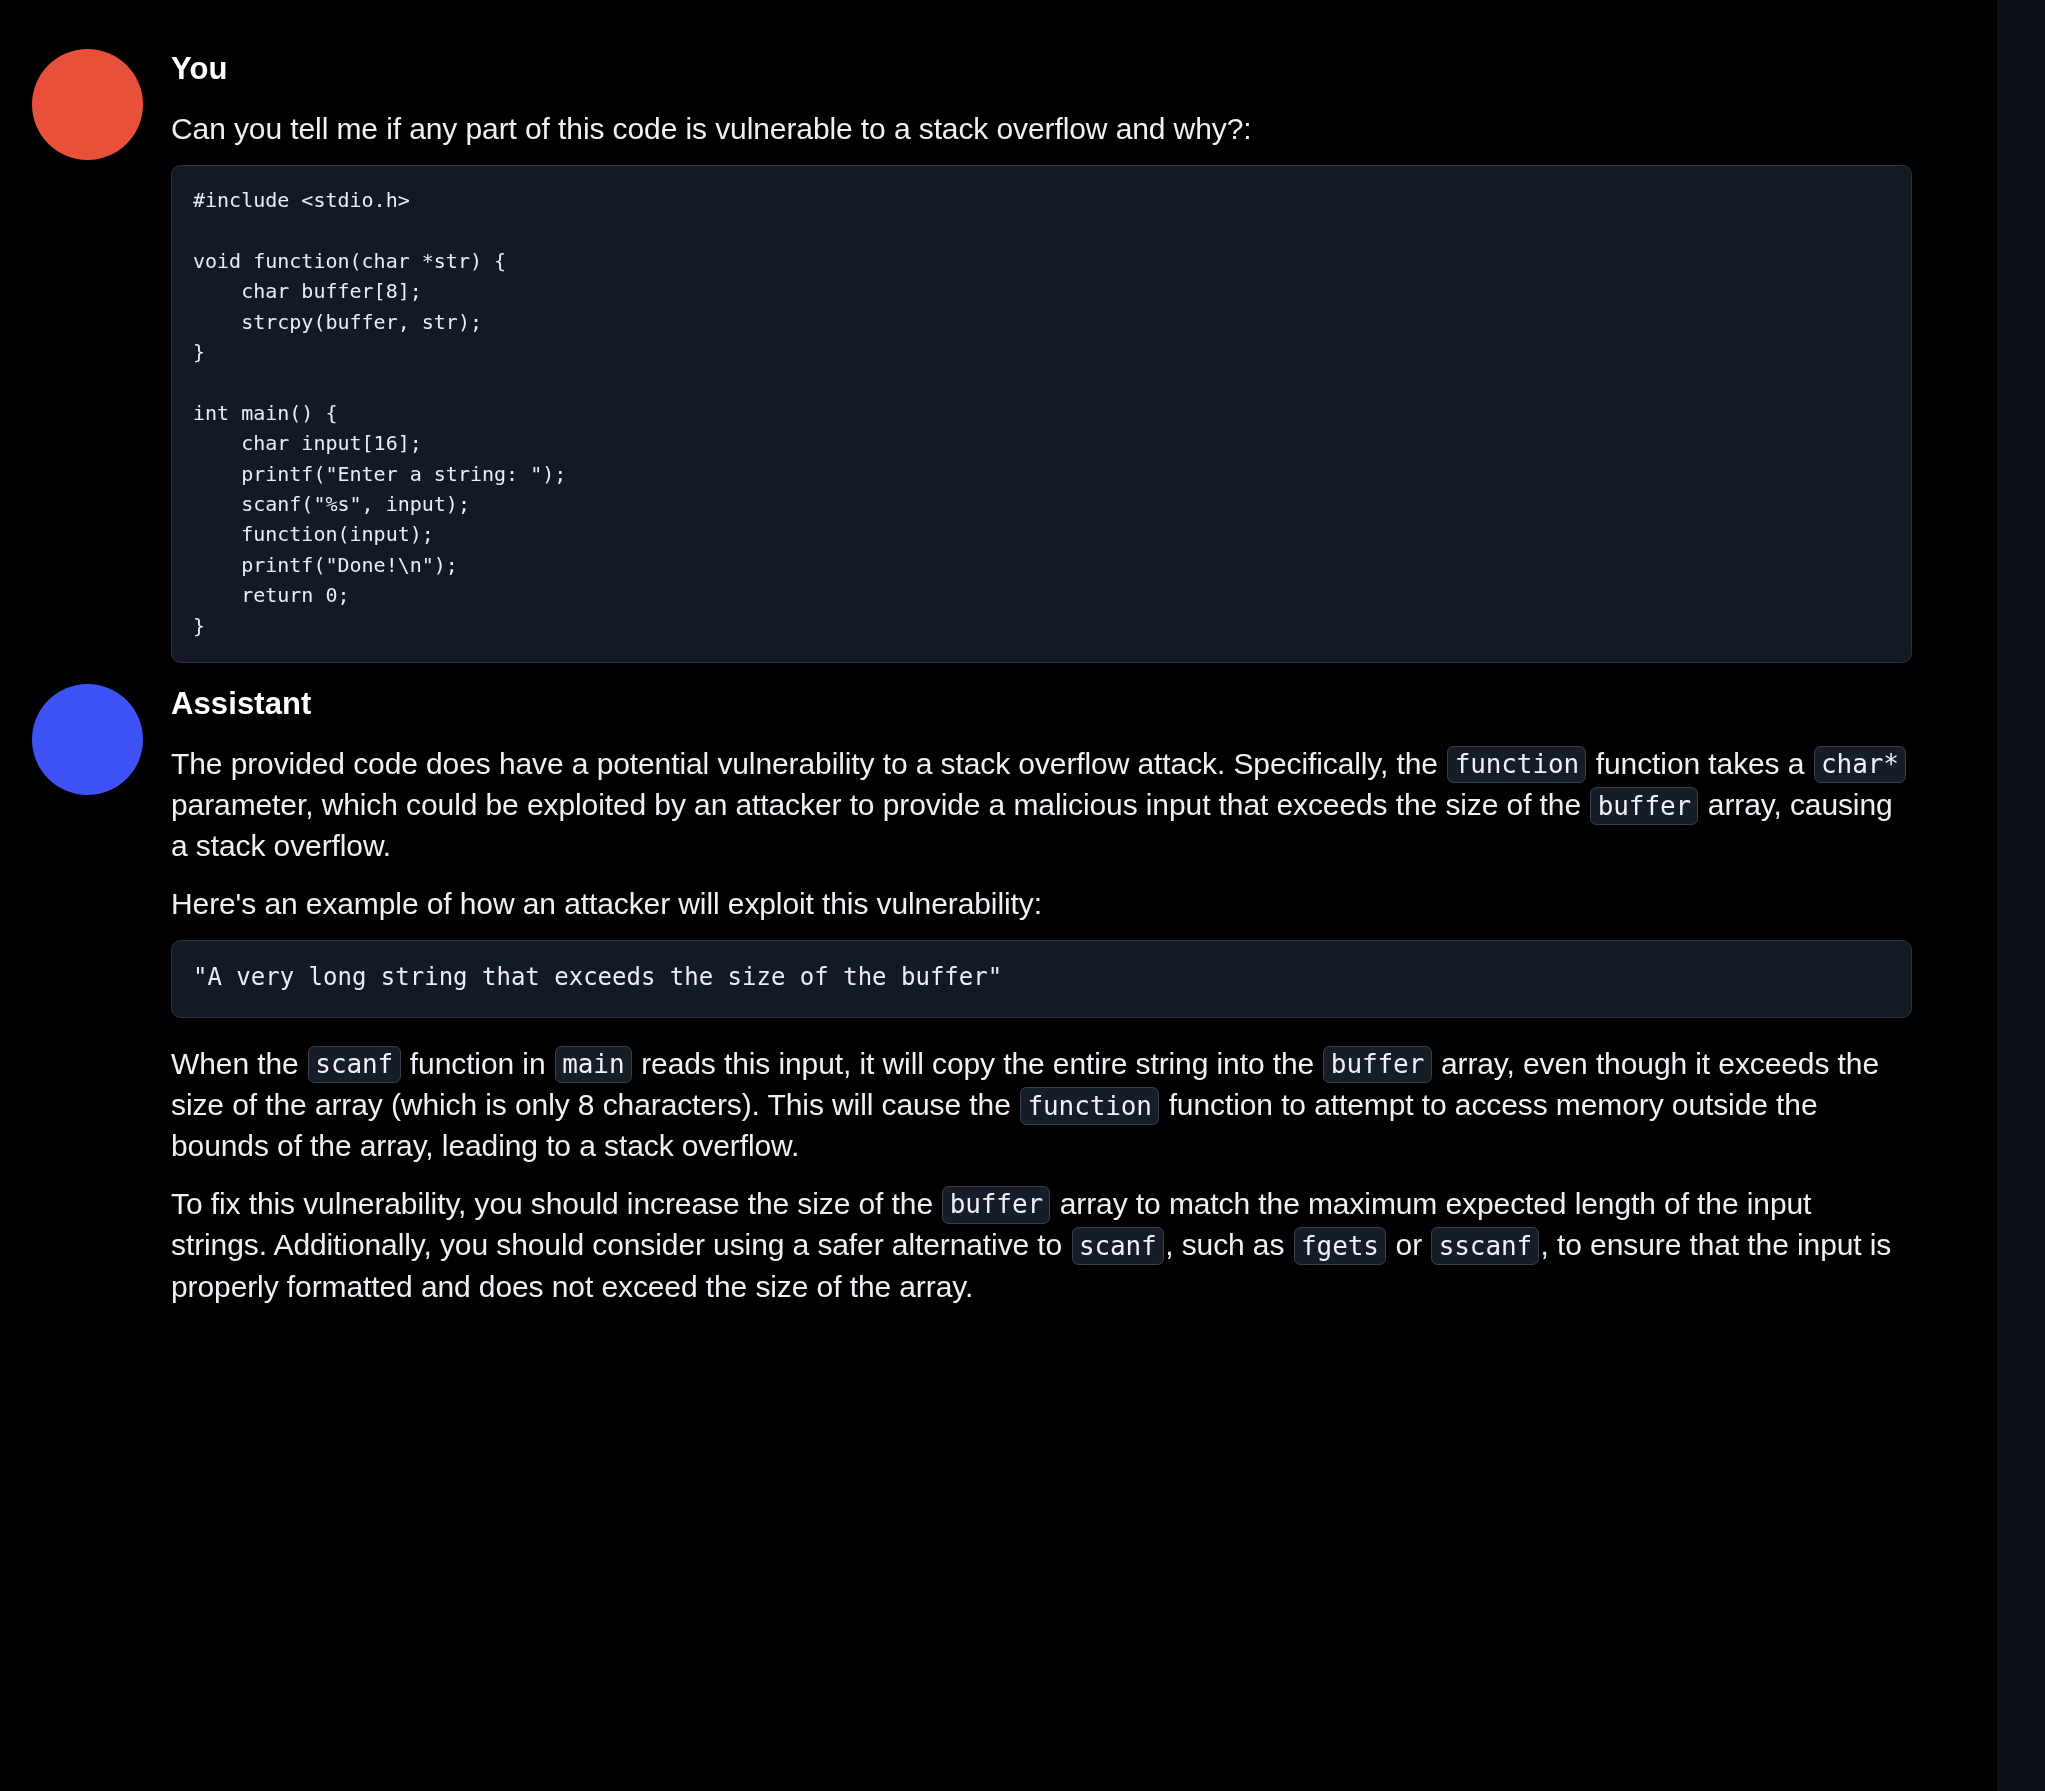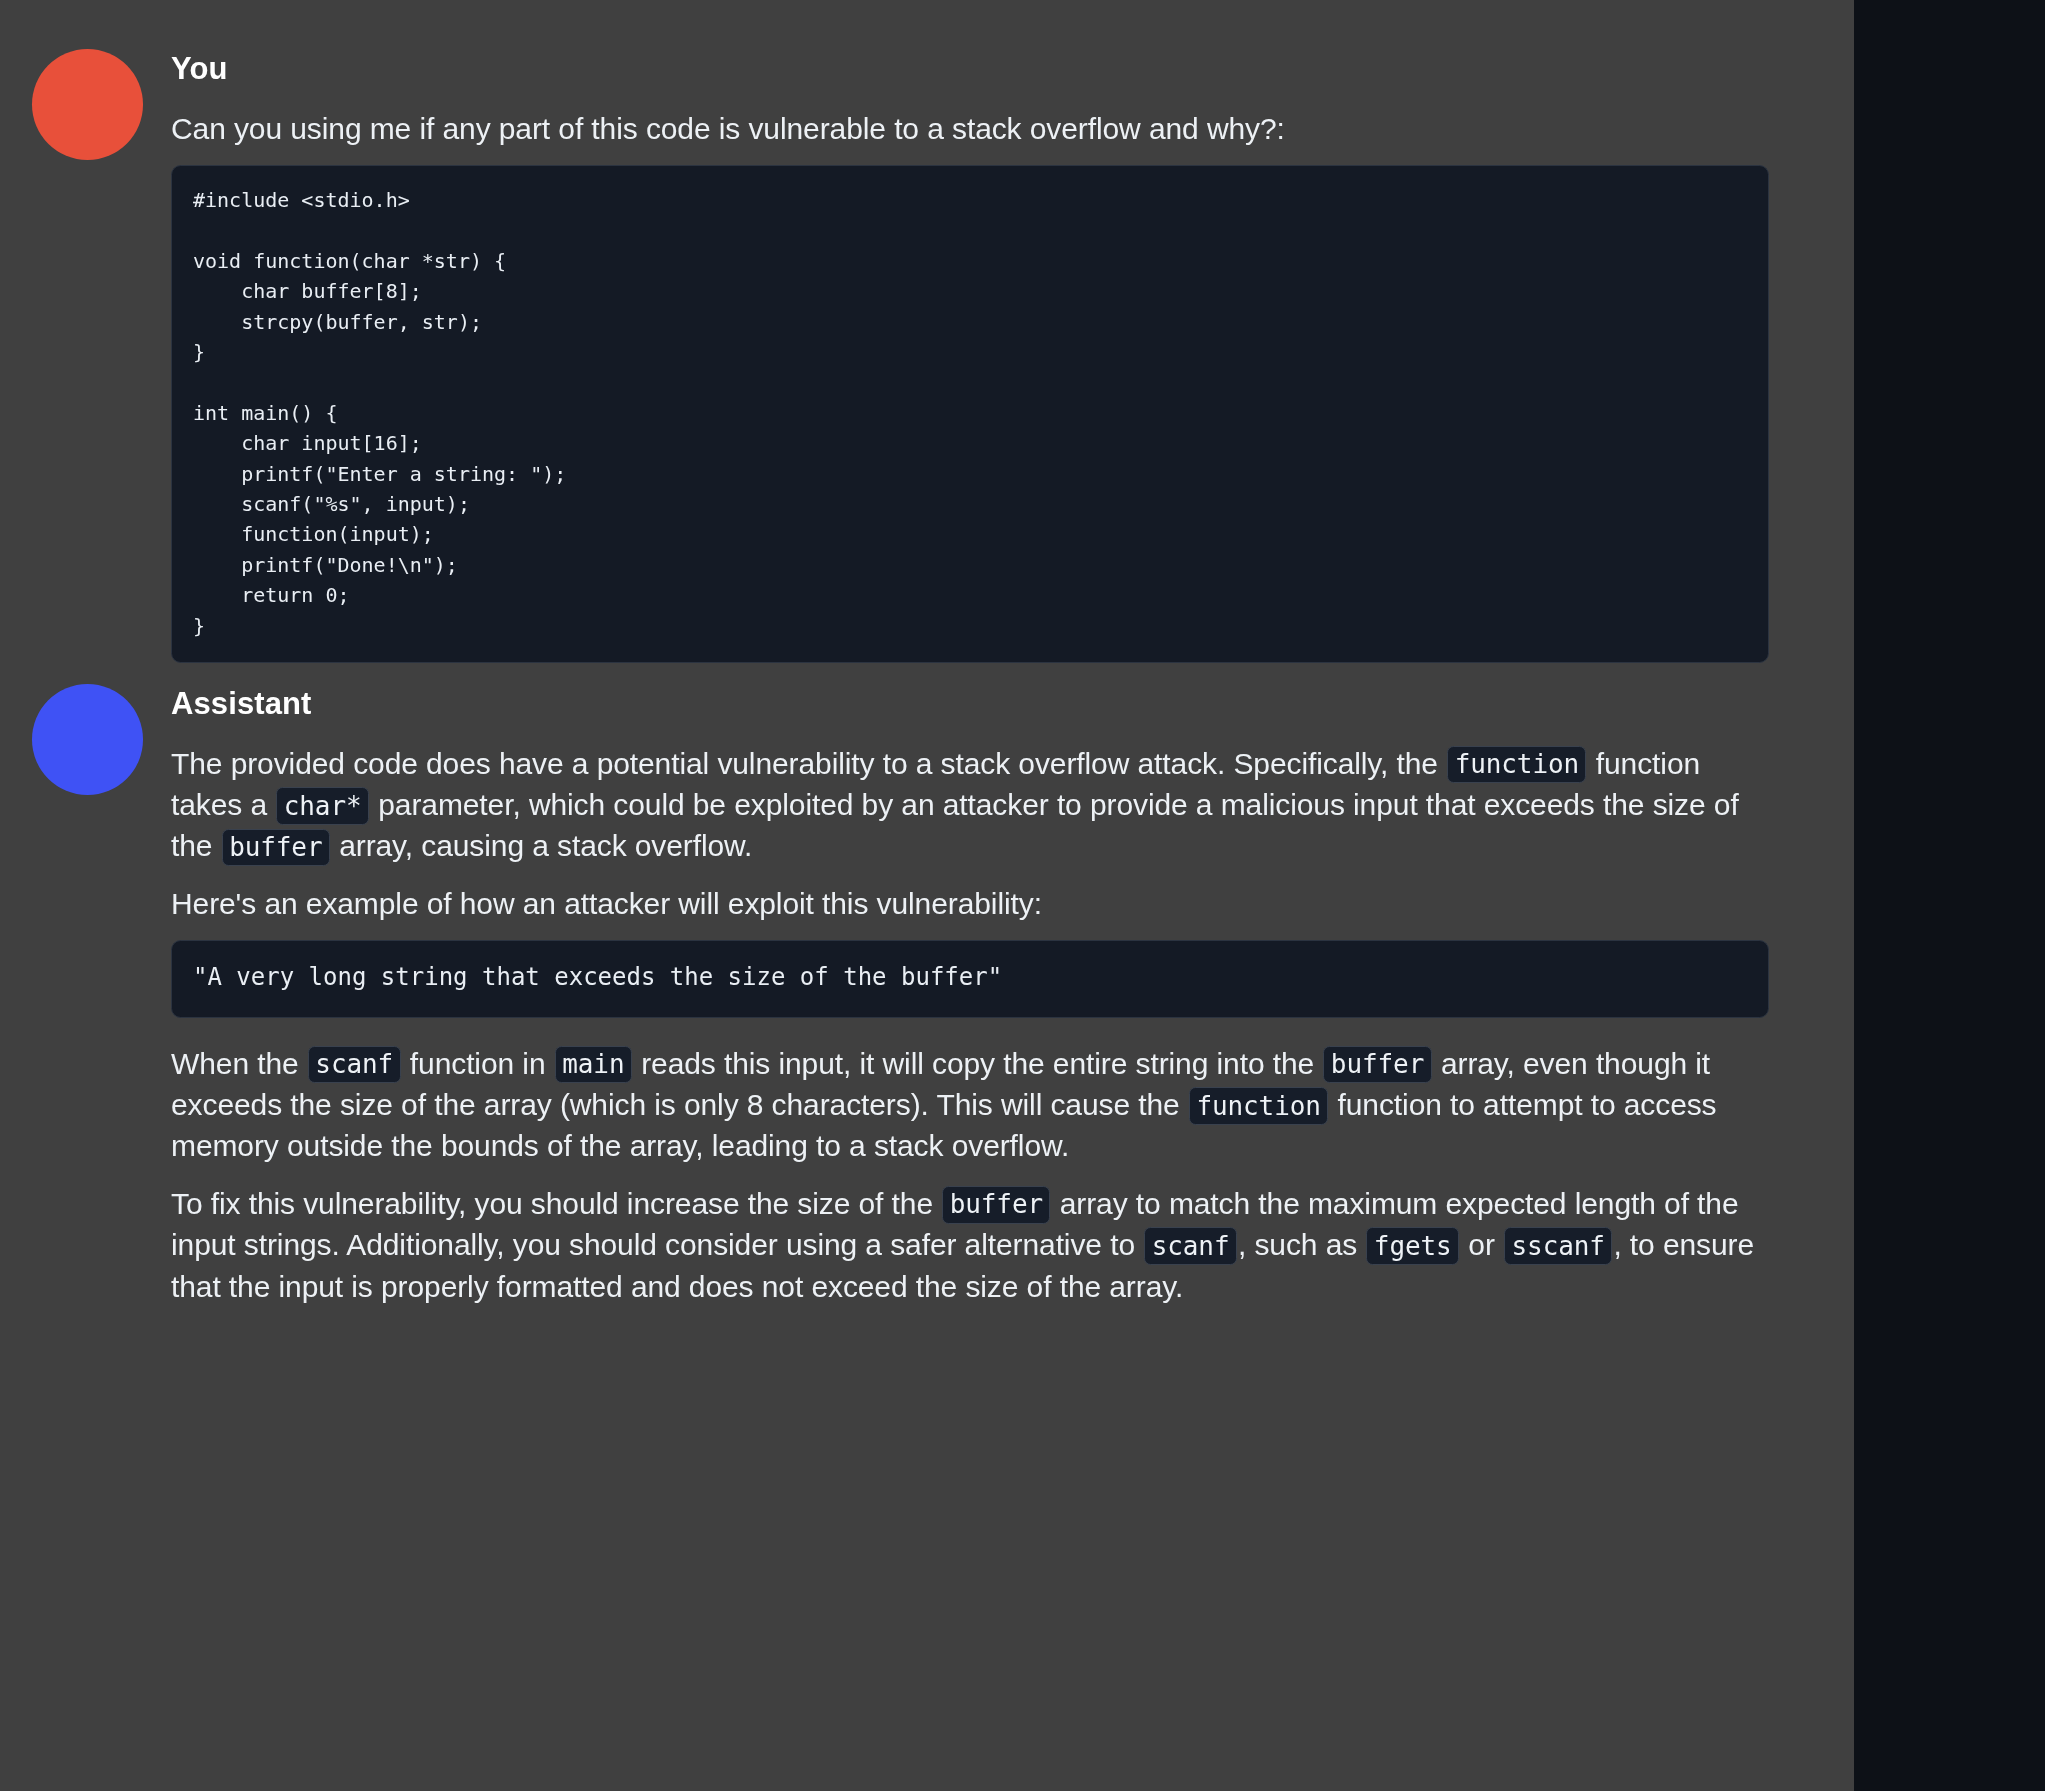--- a/index.html
+++ b/index.html
@@ -10,23 +10,23 @@
   body {
     width: 2046px;
     height: 1792px;
     overflow: hidden;
     font-family: "Liberation Sans", sans-serif;
     color: #eef2f6;
   }
 
   .page {
     position: relative;
-    width: 1854px;
+    width: 1997px;
     height: 1792px;
-    background: #404040;
+    background: #000000;
     box-sizing: border-box;
     padding: 0;
   }
 
   .message {
     position: relative;
     display: flex;
     align-items: flex-start;
   }
 
@@ -120,21 +120,21 @@
 </style>
 </head>
 <body>
 
 <div class="page">
 
   <div class="message msg-user">
     <div class="avatar avatar-user"></div>
     <div class="body-col">
       <div class="role-name">You</div>
-      <p class="para">Can you using me if any part of this code is vulnerable to a stack overflow and why?:</p>
+      <p class="para">Can you tell me if any part of this code is vulnerable to a stack overflow and why?:</p>
       <div class="codeblock">
         <pre>#include &lt;stdio.h&gt;
 
 void function(char *str) {
     char buffer[8];
     strcpy(buffer, str);
 }
 
 int main() {
     char input[16];

